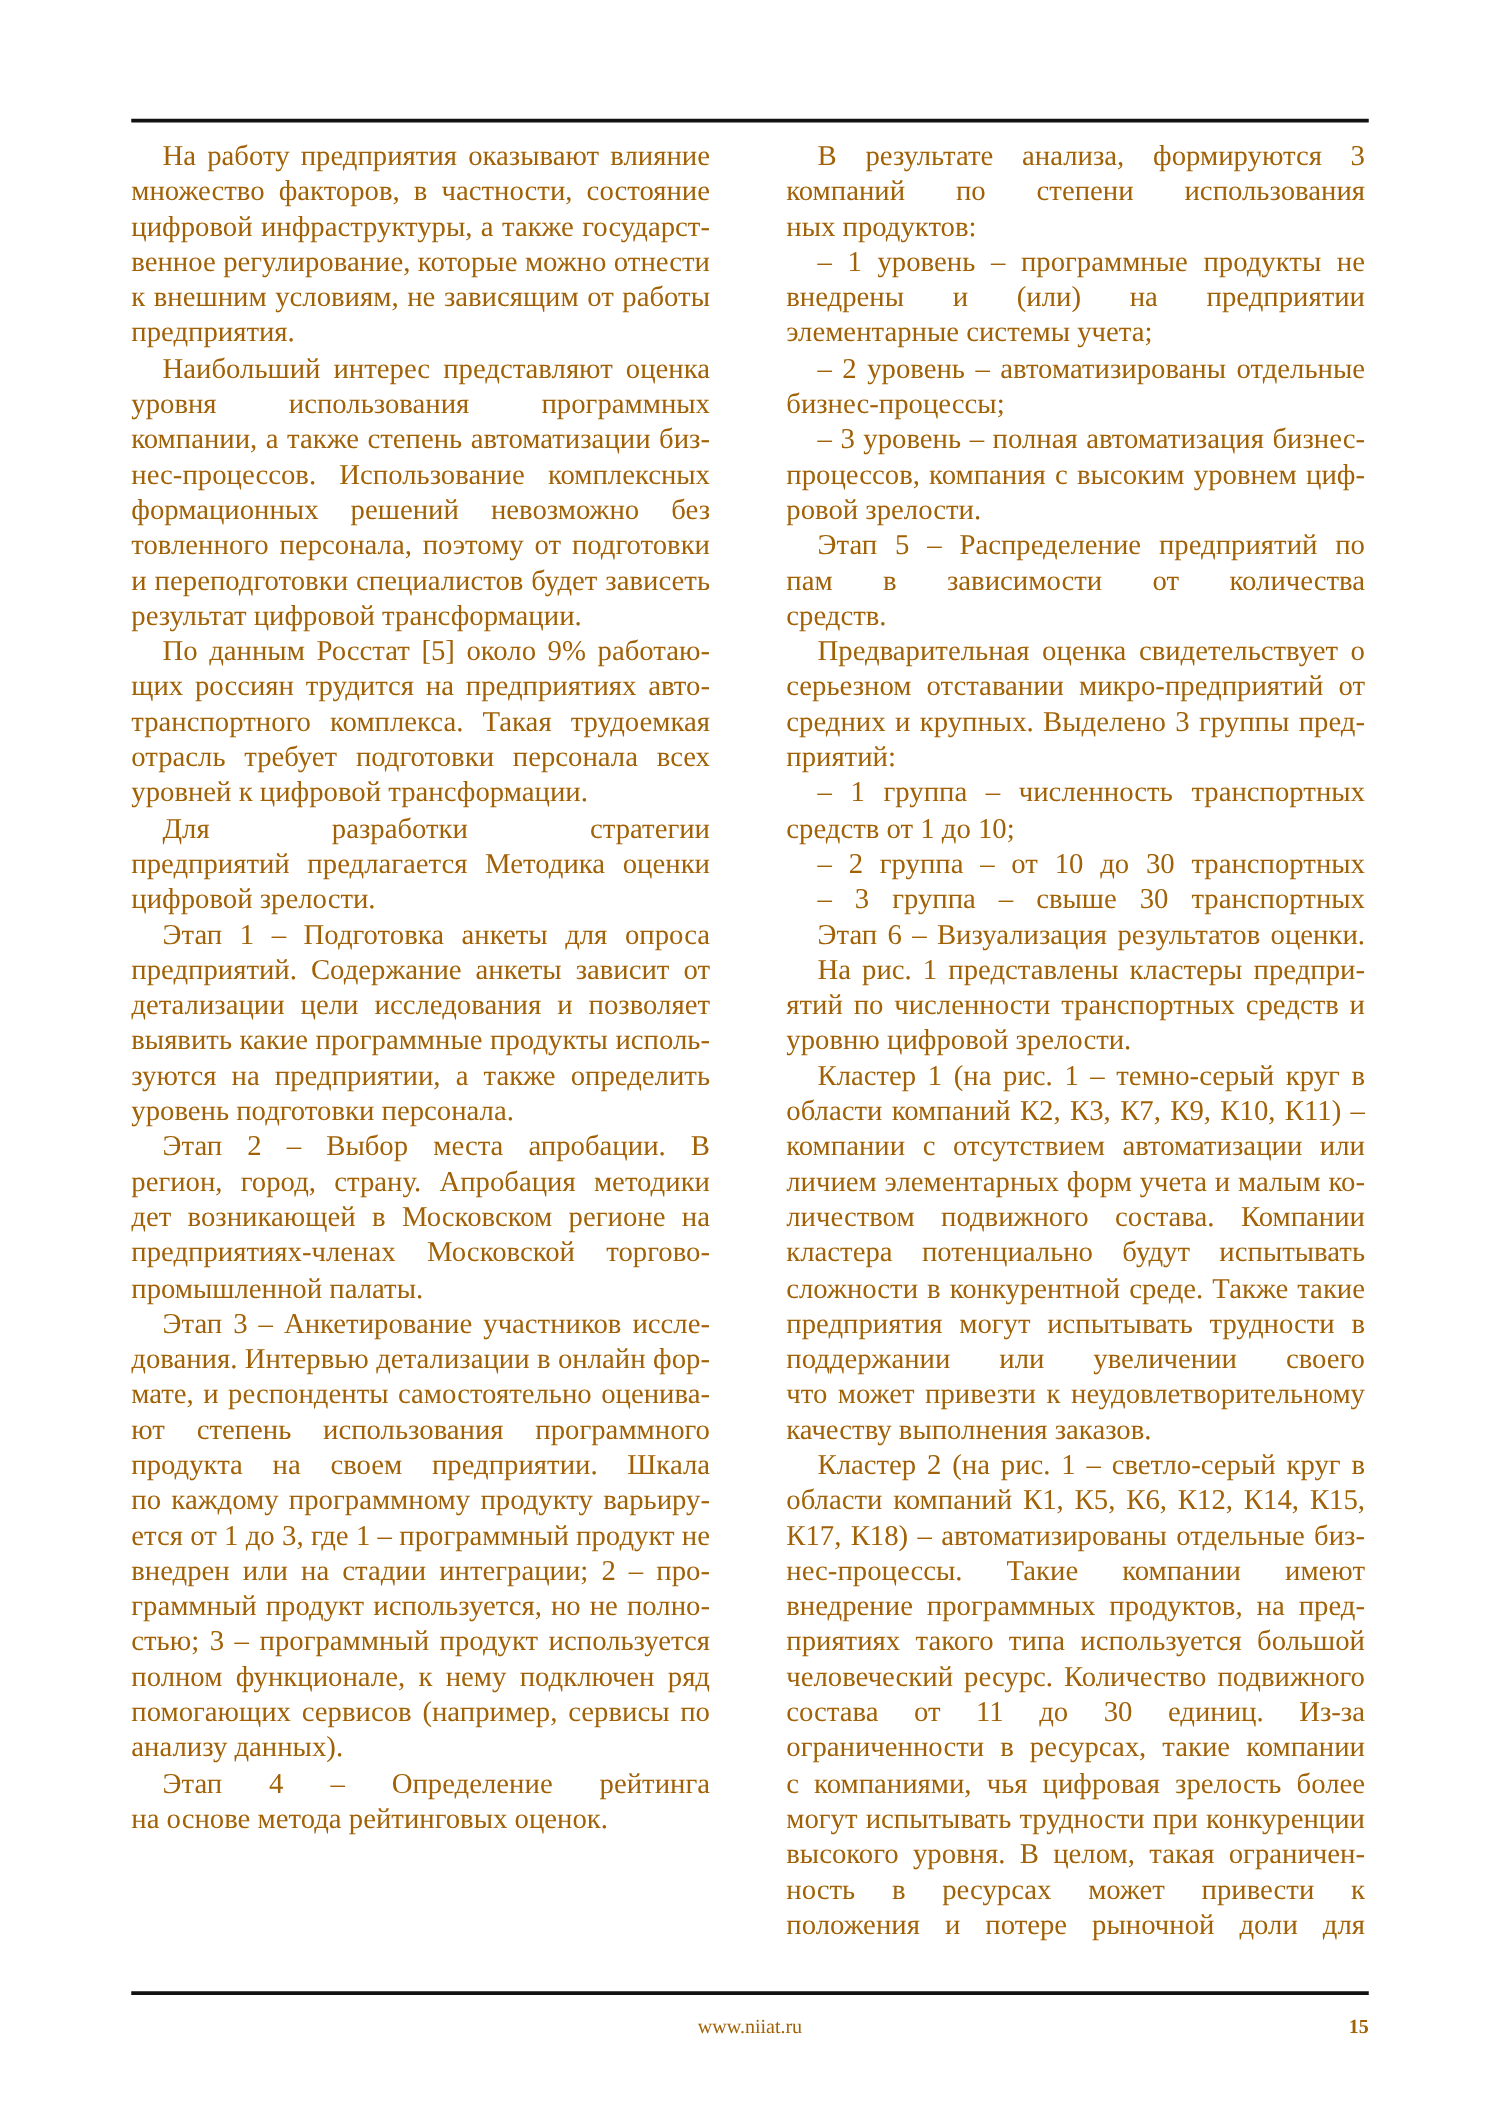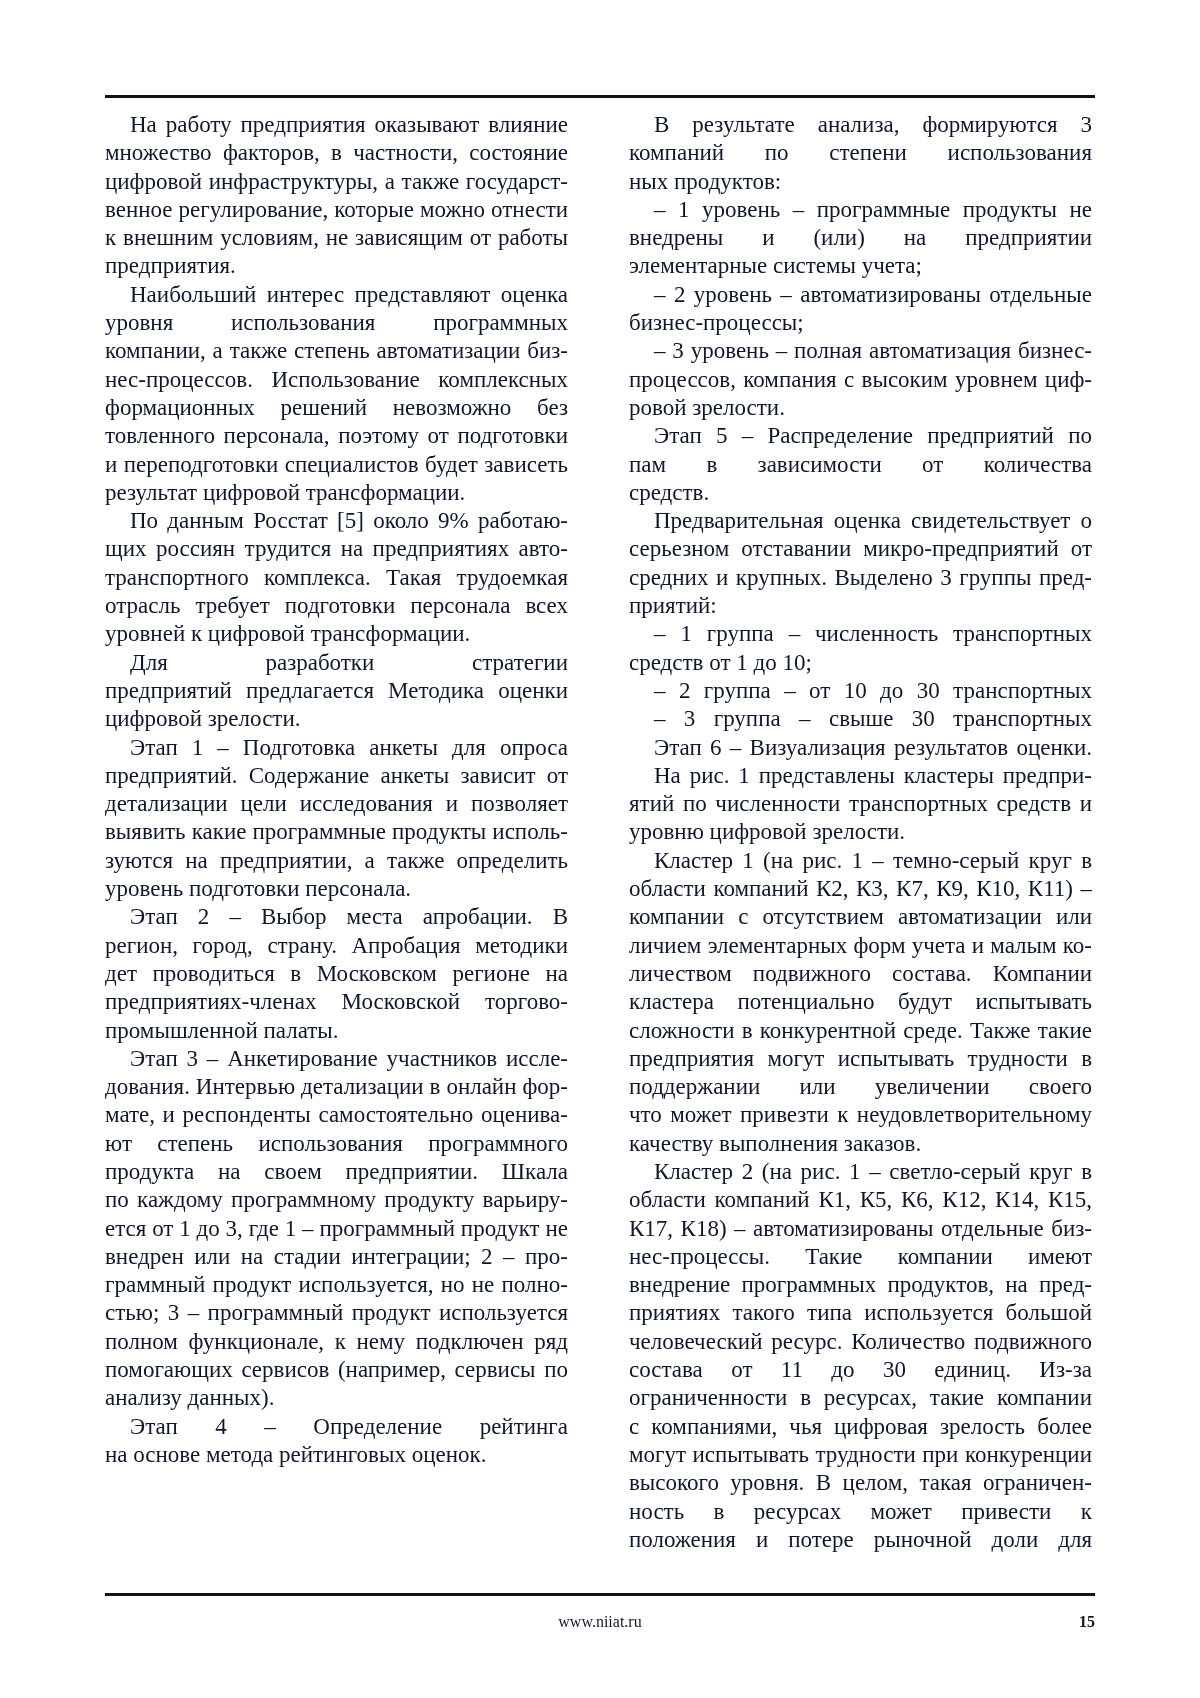--- a/index.html
+++ b/index.html
@@ -6,21 +6,21 @@
     margin: 0;
     padding: 0;
     background: #ffffff;
   }
   .page {
     position: relative;
     width: 1200px;
     height: 1698px;
     background: #ffffff;
     font-family: "Liberation Serif", "DejaVu Serif", serif;
-    color: #0f172a;
+    color: #a16207;
     overflow: hidden;
   }
   .header-rule {
     position: absolute;
     left: 105px;
     top: 95px;
     width: 990px;
     height: 3px;
     background: #121212;
   }
@@ -114,21 +114,21 @@
         <div class="line first">Этап 1 – Подготовка анкеты для опроса</div>
         <div class="line">предприятий. Содержание анкеты зависит от</div>
         <div class="line">детализации цели исследования и позволяет</div>
         <div class="line">выявить какие программные продукты исполь-</div>
         <div class="line">зуются на предприятии, а также определить</div>
         <div class="line last">уровень подготовки персонала.</div>
       </div>
       <div class="para">
         <div class="line first">Этап 2 – Выбор места апробации. В качестве</div>
         <div class="line">регион, город, страну. Апробация методики бу-</div>
-        <div class="line">дет проводиться в Московском регионе на</div>
+        <div class="line">дет возникающей в Московском регионе на</div>
         <div class="line">предприятиях-членах Московской торгово-</div>
         <div class="line last">промышленной палаты.</div>
       </div>
       <div class="para">
         <div class="line first">Этап 3 – Анкетирование участников иссле-</div>
         <div class="line">дования. Интервью детализации в онлайн фор-</div>
         <div class="line">мате, и респонденты самостоятельно оценива-</div>
         <div class="line">ют степень использования программного</div>
         <div class="line">продукта на своем предприятии. Шкала оценки</div>
         <div class="line">по каждому программному продукту варьиру-</div>

